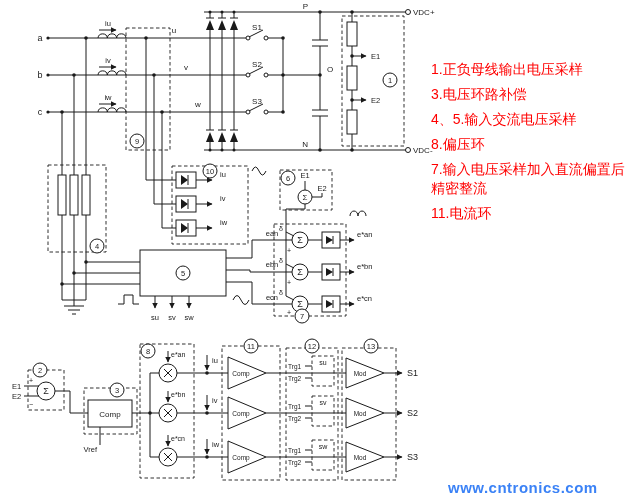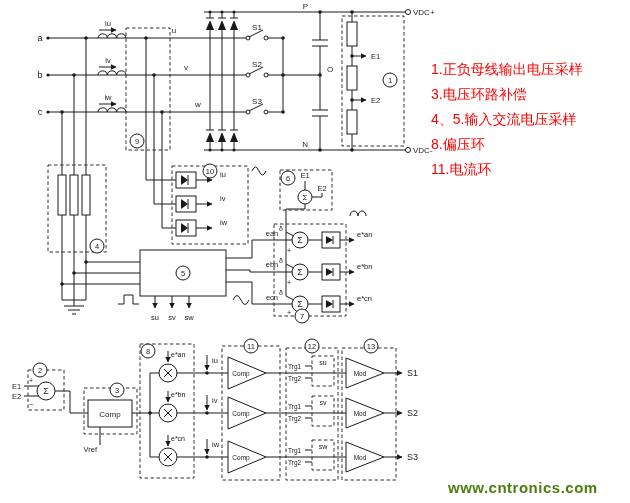--- a/index.html
+++ b/index.html
@@ -1,21 +1,21 @@
 <!DOCTYPE html>
 <html><head>
 <meta charset="utf-8">
 <style>
   html,body{margin:0;padding:0;background:#fff;}
   .canvas{position:relative;width:630px;height:503px;background:#ffffff;overflow:hidden;
           font-family:"Liberation Sans","DejaVu Sans",sans-serif;}
   .annotations{position:absolute;left:431px;top:60px;width:196px;color:#ff0000;
                font-size:14px;line-height:19px;}
   .annotations .line{margin-bottom:6px;}
-  .watermark{position:absolute;left:448px;top:479px;color:#4d7c0f;font-size:15px;
+  .watermark{position:absolute;left:448px;top:479px;color:#3b82f6;font-size:15px;
              font-weight:bold;letter-spacing:.5px;}
   svg{position:absolute;left:0;top:0;}
   svg text{fill:#1a1a1a;}
   .w{stroke:#1a1a1a;stroke-width:1;fill:none;}
   .dash{stroke:#1a1a1a;stroke-width:.9;fill:none;stroke-dasharray:3.5 2.5;}
   .blk{fill:#1a1a1a;stroke:none;}
   .box{stroke:#1a1a1a;stroke-width:1;fill:#ffffff;}
   .badge circle{fill:#ffffff;stroke:#1a1a1a;stroke-width:1;}
   .badge text{font-size:7.5px;text-anchor:middle;}
   .t65{font-size:6.5px;}.t7{font-size:7px;}.t75{font-size:7.5px;}.t8{font-size:8px;}.t9{font-size:9px;}
@@ -380,18 +380,19 @@
     <text class="t9" x="407" y="416">S2</text>
     <text class="t9" x="407" y="460">S3</text>
   </g>
 </svg>
 
 <div class="annotations">
   <div class="line">1.正负母线输出电压采样</div>
   <div class="line">3.电压环路补偿</div>
   <div class="line">4、5.输入交流电压采样</div>
   <div class="line">8.偏压环</div>
+  <div class="line">7.输入电压采样加入直流偏置后精密整流</div>
   <div class="line">11.电流环</div>
 </div>
 
 <div class="watermark">www.cntronics.com</div>
 
 </div>
 
 </body></html>

